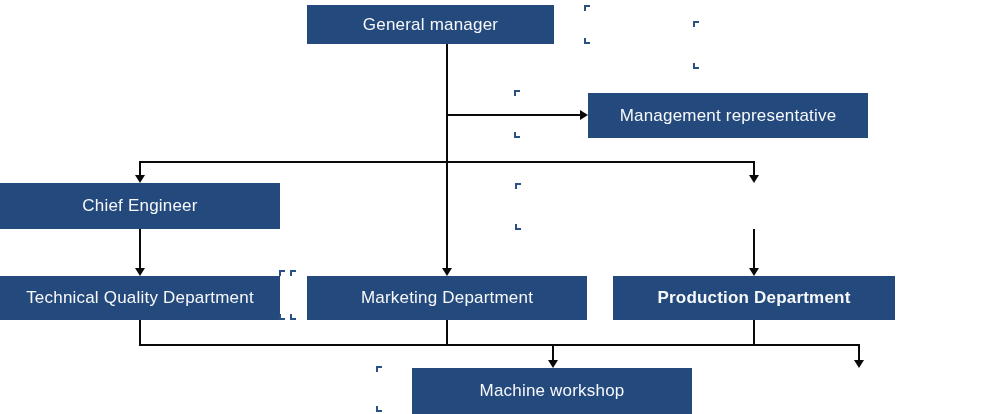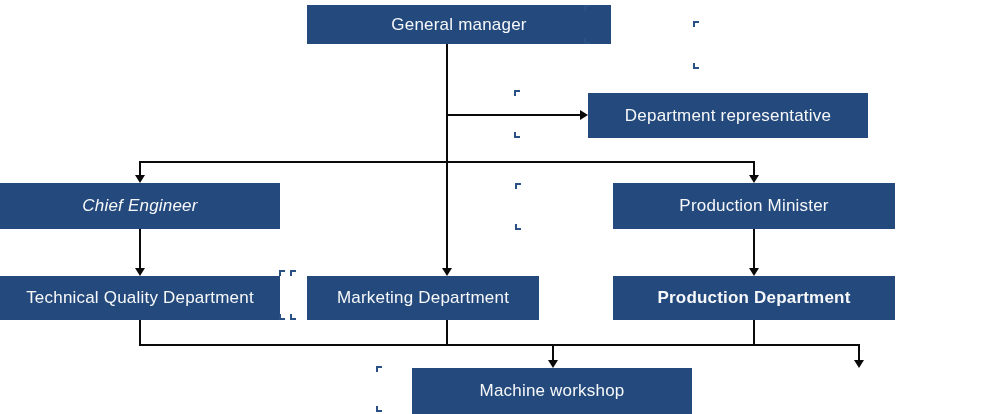--- a/index.html
+++ b/index.html
@@ -6,26 +6,26 @@
   .stage{
     position:relative;width:1000px;height:414px;background:#ffffff;overflow:hidden;
     font-family:"Liberation Sans","DejaVu Sans",sans-serif;
   }
   .node{
     position:absolute;background:#23497D;color:#F7F8F9;
     display:flex;align-items:center;justify-content:center;
     font-size:17px;letter-spacing:.2px;white-space:nowrap;
   }
   
-  .n-gm{left:307px;top:5px;width:304px;height:39px;}
+  .n-gm{left:307px;top:5px;width:247px;height:39px;}
   .n-mr{left:588px;top:93px;width:280px;height:45px;}
-  .n-ce{left:0px;top:183px;width:280px;height:46px;font-style:italic;}
+  .n-ce{left:0px;top:183px;width:280px;height:46px;}
   .n-pm{left:613px;top:183px;width:282px;height:46px;}
   .n-tq{left:0px;top:276px;width:280px;height:44px;justify-content:center;}
-  .n-mk{left:307px;top:276px;width:232px;height:44px;}
+  .n-mk{left:307px;top:276px;width:280px;height:44px;}
   .n-pd{left:613px;top:276px;width:282px;height:44px;font-weight:bold;}
   .n-mw{left:412px;top:368px;width:280px;height:46px;text-align:center;}
   .n-aw{left:720px;top:368px;width:280px;height:46px;}
   
   .l{position:absolute;background:#0a0a0a;}
   .l1{left:446px;top:44px;width:2px;height:224px;}   
   .l2{left:447px;top:114px;width:134px;height:2px;}  
   .l3{left:139px;top:161px;width:616px;height:2px;}  
   .l4{left:139px;top:161px;width:2px;height:15px;}
   .l5{left:753px;top:161px;width:2px;height:15px;}
@@ -80,27 +80,24 @@
   <div class="ad a4"></div>
   <div class="ad a5"></div>
   <div class="ad a6"></div>
   <div class="ad a7"></div>
   <div class="ar"></div>
 
   <div class="node n-gm">
     <span>General manager</span>
   </div>
   <div class="node n-mr">
-    <span>Department representative</span>
+    <span>Management representative</span>
   </div>
   <div class="node n-ce">
     <span>Chief Engineer</span>
-  </div>
-  <div class="node n-pm">
-    <span>Production Minister</span>
   </div>
   <div class="node n-tq">
     <span>Technical Quality Department</span>
   </div>
   <div class="node n-mk">
     <span>Marketing Department</span>
   </div>
   <div class="node n-pd">
     <span>Production Department</span>
   </div>

